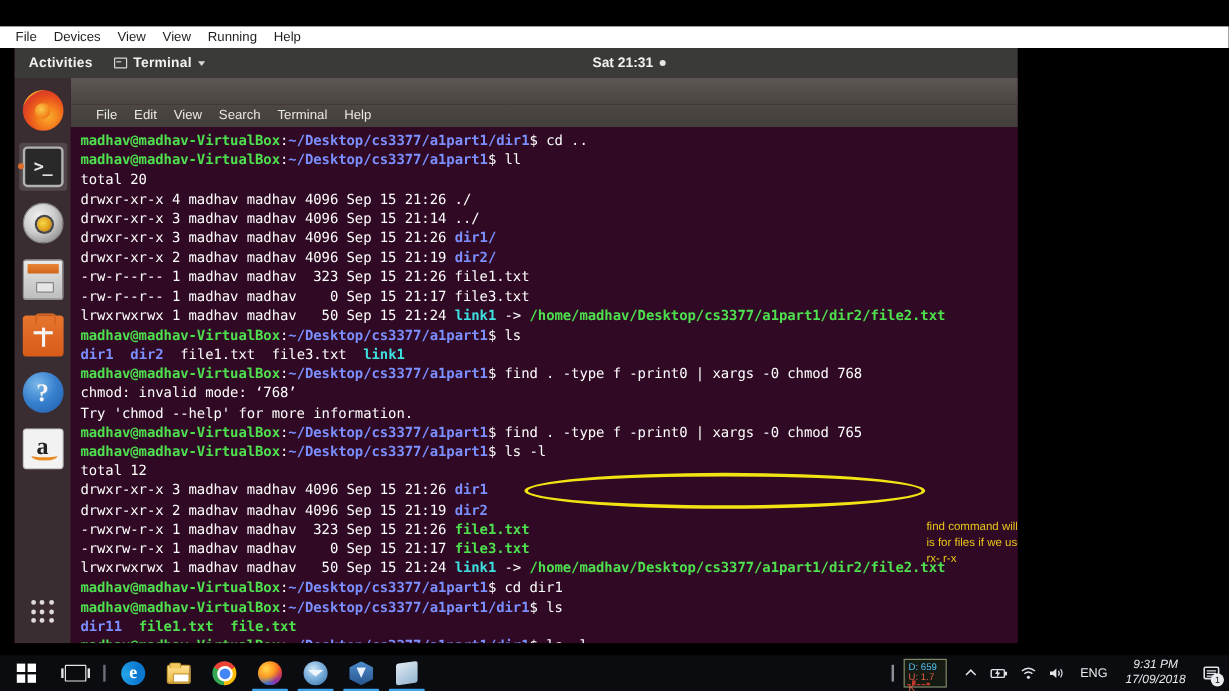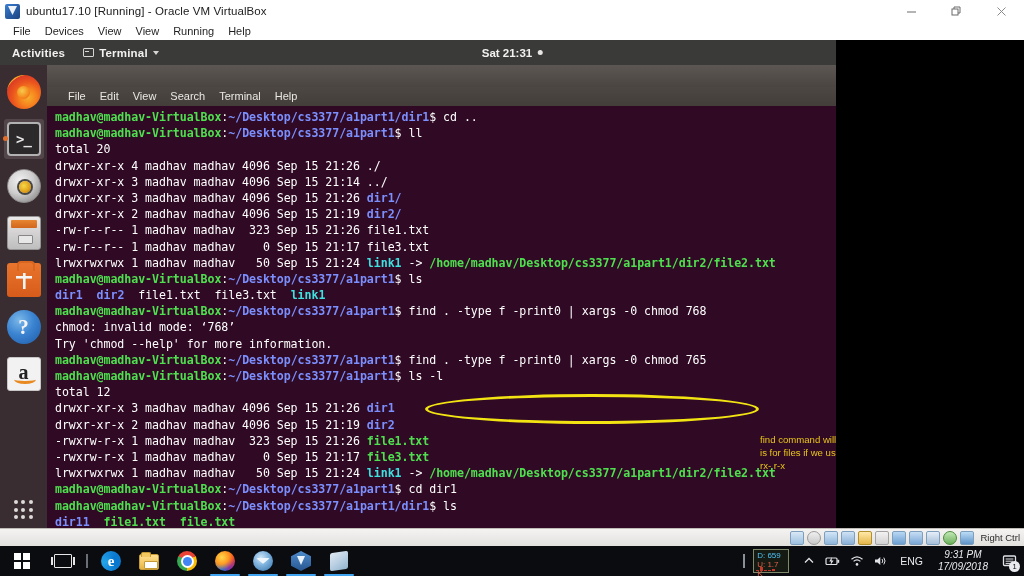--- a/index.html
+++ b/index.html
@@ -46,21 +46,21 @@
     background: #ffffff;
     display: flex; align-items: center; padding-left: 6px;
   }
   .vbox-menuitem {
     font-size: 11px; color: #1f1f1f; padding: 0 7px; line-height: 18px;
     white-space: nowrap;
   }
 
   
   .guest {
-    position: absolute; left: 0; top: 40px; width: 836px; height: 496px;
+    position: absolute; left: 12px; top: 40px; width: 836px; height: 496px;
     background: #2c0a20; overflow: hidden;
   }
 
   
   .gnome-panel {
     position: absolute; left: 0; top: 0; width: 1024px; height: 25px;
     background: #3a3a38;
     display: flex; align-items: center;
     color: #f2f1f0; font-size: 11.5px; font-weight: bold;
   }
@@ -441,43 +441,20 @@
     width: 11px; height: 11px; border-radius: 50%;
     background: #e9ebee; color: #0a0c10; font-size: 7.5px;
     display: flex; align-items: center; justify-content: center;
   }
 </style>
 </head>
 <body>
 
 <div id="root">
 
-  <div class="vbox-titlebar">
-    <div class="vbox-icon"></div>
-    <div class="vbox-title">ubuntu17.10 [Running] - Oracle VM VirtualBox</div>
-    <div class="vbox-winbtns">
-      <div class="vbox-winbtn">
-        <svg width="11" height="11" viewBox="0 0 11 11">
-            <line x1="1" y1="6" x2="10" y2="6" stroke="#6a6a6a" stroke-width="1"></line>
-          </svg>
-      </div>
-      <div class="vbox-winbtn">
-        <svg width="11" height="11" viewBox="0 0 11 11">
-          <rect x="1" y="3" width="6" height="6" fill="none" stroke="#6a6a6a" stroke-width="1"></rect>
-          <polyline points="3,3 3,1 9,1 9,7 7,7" fill="none" stroke="#6a6a6a" stroke-width="1"></polyline>
-        </svg>
-      </div>
-      <div class="vbox-winbtn">
-        <svg width="11" height="11" viewBox="0 0 11 11">
-          <line x1="1.5" y1="1.5" x2="9.5" y2="9.5" stroke="#8a8a8a" stroke-width="1"></line>
-          <line x1="9.5" y1="1.5" x2="1.5" y2="9.5" stroke="#8a8a8a" stroke-width="1"></line>
-        </svg>
-      </div>
-    </div>
-  </div>
 
   <div class="vbox-menubar">
     <div class="vbox-menuitem">File</div>
     <div class="vbox-menuitem">Devices</div>
     <div class="vbox-menuitem">View</div>
     <div class="vbox-menuitem">View</div>
     <div class="vbox-menuitem">Running</div>
     <div class="vbox-menuitem">Help</div>
   </div>
 
@@ -581,34 +558,20 @@
       </div>
       <div class="term-body">
         <div class="term-lines" id="term-lines"><div class="row"><span class="c-user">madhav@madhav-VirtualBox</span><span class="c-plain">:</span><span class="c-path">~/Desktop/cs3377/a1part1/dir1</span><span class="c-plain">$ cd ..</span></div><div class="row"><span class="c-user">madhav@madhav-VirtualBox</span><span class="c-plain">:</span><span class="c-path">~/Desktop/cs3377/a1part1</span><span class="c-plain">$ ll</span></div><div class="row"><span class="c-plain">total 20</span></div><div class="row"><span class="c-plain">drwxr-xr-x 4 madhav madhav 4096 Sep 15 21:26 ./</span></div><div class="row"><span class="c-plain">drwxr-xr-x 3 madhav madhav 4096 Sep 15 21:14 ../</span></div><div class="row"><span class="c-plain">drwxr-xr-x 3 madhav madhav 4096 Sep 15 21:26 </span><span class="c-dir">dir1/</span></div><div class="row"><span class="c-plain">drwxr-xr-x 2 madhav madhav 4096 Sep 15 21:19 </span><span class="c-dir">dir2/</span></div><div class="row"><span class="c-plain">-rw-r--r-- 1 madhav madhav  323 Sep 15 21:26 file1.txt</span></div><div class="row"><span class="c-plain">-rw-r--r-- 1 madhav madhav    0 Sep 15 21:17 file3.txt</span></div><div class="row"><span class="c-plain">lrwxrwxrwx 1 madhav madhav   50 Sep 15 21:24 </span><span class="c-link">link1</span><span class="c-plain"> -&gt; </span><span class="c-exec">/home/madhav/Desktop/cs3377/a1part1/dir2/file2.txt</span></div><div class="row"><span class="c-user">madhav@madhav-VirtualBox</span><span class="c-plain">:</span><span class="c-path">~/Desktop/cs3377/a1part1</span><span class="c-plain">$ ls</span></div><div class="row"><span class="c-dir">dir1</span><span class="c-plain">  </span><span class="c-dir">dir2</span><span class="c-plain">  file1.txt  file3.txt  </span><span class="c-link">link1</span></div><div class="row"><span class="c-user">madhav@madhav-VirtualBox</span><span class="c-plain">:</span><span class="c-path">~/Desktop/cs3377/a1part1</span><span class="c-plain">$ find . -type f -print0 | xargs -0 chmod 768</span></div><div class="row"><span class="c-plain">chmod: invalid mode: ‘768’</span></div><div class="row"><span class="c-plain">Try 'chmod --help' for more information.</span></div><div class="row"><span class="c-user">madhav@madhav-VirtualBox</span><span class="c-plain">:</span><span class="c-path">~/Desktop/cs3377/a1part1</span><span class="c-plain">$ find . -type f -print0 | xargs -0 chmod 765</span></div><div class="row"><span class="c-user">madhav@madhav-VirtualBox</span><span class="c-plain">:</span><span class="c-path">~/Desktop/cs3377/a1part1</span><span class="c-plain">$ ls -l</span></div><div class="row"><span class="c-plain">total 12</span></div><div class="row"><span class="c-plain">drwxr-xr-x 3 madhav madhav 4096 Sep 15 21:26 </span><span class="c-dir">dir1</span></div><div class="row"><span class="c-plain">drwxr-xr-x 2 madhav madhav 4096 Sep 15 21:19 </span><span class="c-dir">dir2</span></div><div class="row"><span class="c-plain">-rwxrw-r-x 1 madhav madhav  323 Sep 15 21:26 </span><span class="c-exec">file1.txt</span></div><div class="row"><span class="c-plain">-rwxrw-r-x 1 madhav madhav    0 Sep 15 21:17 </span><span class="c-exec">file3.txt</span></div><div class="row"><span class="c-plain">lrwxrwxrwx 1 madhav madhav   50 Sep 15 21:24 </span><span class="c-link">link1</span><span class="c-plain"> -&gt; </span><span class="c-exec">/home/madhav/Desktop/cs3377/a1part1/dir2/file2.txt</span></div><div class="row"><span class="c-user">madhav@madhav-VirtualBox</span><span class="c-plain">:</span><span class="c-path">~/Desktop/cs3377/a1part1</span><span class="c-plain">$ cd dir1</span></div><div class="row"><span class="c-user">madhav@madhav-VirtualBox</span><span class="c-plain">:</span><span class="c-path">~/Desktop/cs3377/a1part1/dir1</span><span class="c-plain">$ ls</span></div><div class="row"><span class="c-dir">dir11</span><span class="c-plain">  </span><span class="c-exec">file1.txt</span><span class="c-plain">  </span><span class="c-exec">file.txt</span></div><div class="row"><span class="c-user">madhav@madhav-VirtualBox</span><span class="c-plain">:</span><span class="c-path">~/Desktop/cs3377/a1part1/dir1</span><span class="c-plain">$ ls -l</span></div></div>
 
         <div class="annot-ellipse"></div>
         <div class="annot-note">find command will all the files in a1part1 directory as -type f , where f is for files if we use d then change all the property of directory to rwx rx- r-x</div>
       </div>
     </div>
   </div>
 
-  <div class="vbox-statusbar">
-    <span class="sb-ico"></span>
-    <span class="sb-ico b2"></span>
-    <span class="sb-ico b3"></span>
-    <span class="sb-ico b4"></span>
-    <span class="sb-ico b5"></span>
-    <span class="sb-ico b6"></span>
-    <span class="sb-ico b7"></span>
-    <span class="sb-ico b8"></span>
-    <span class="sb-ico b9"></span>
-    <span class="sb-ico b10"></span>
-    <span class="sb-ico b11"></span>
-    <span class="sb-hostkey">Right Ctrl</span>
-  </div>
 
   <div class="win-taskbar">
     <div class="tb-start">
       <span class="logo">
           <i></i>
           <i></i>
           <i></i>
           <i></i>
         </span>
     </div>

